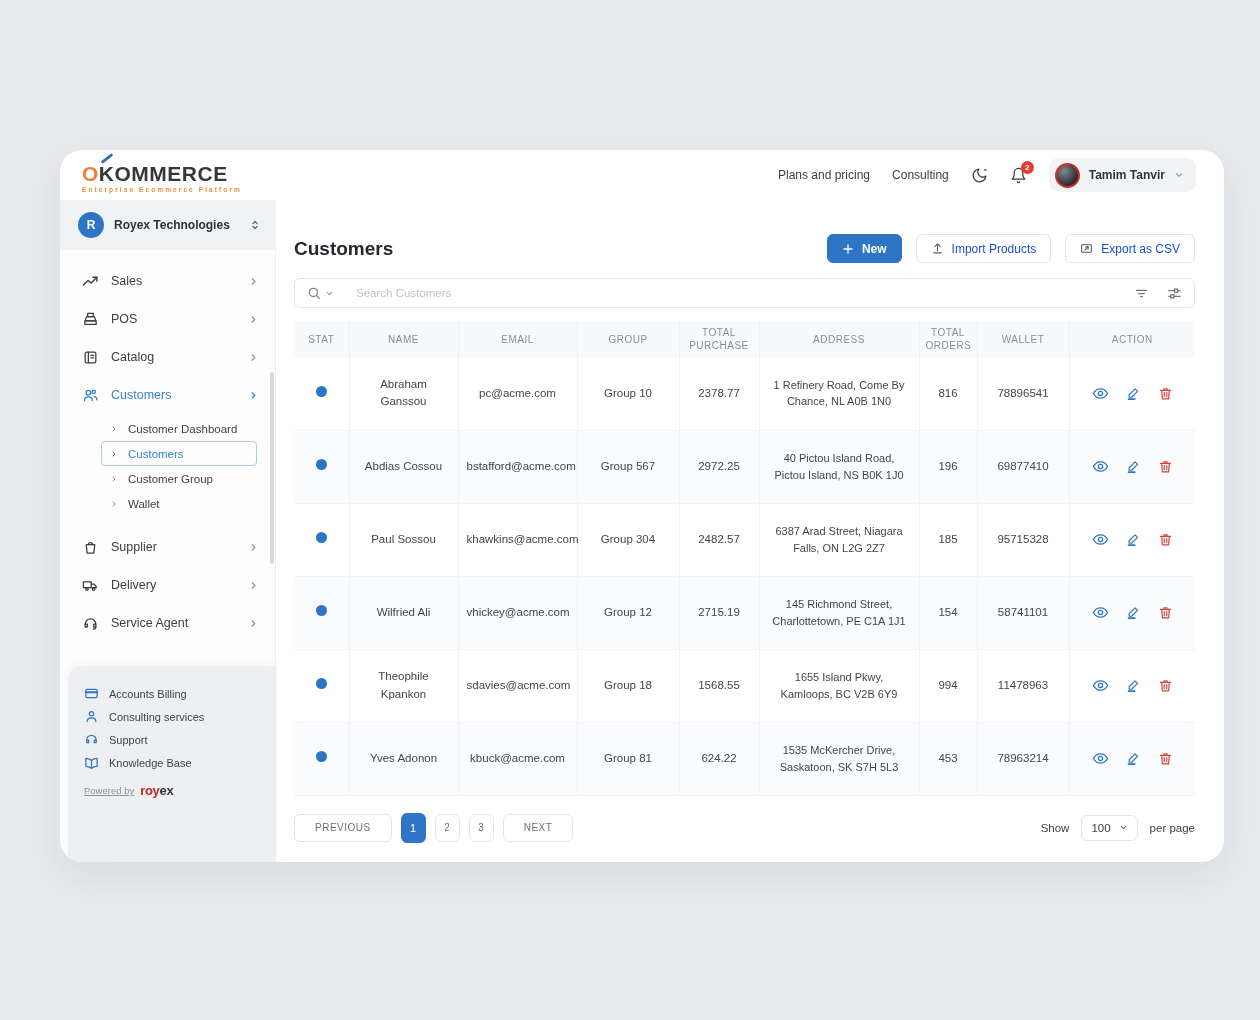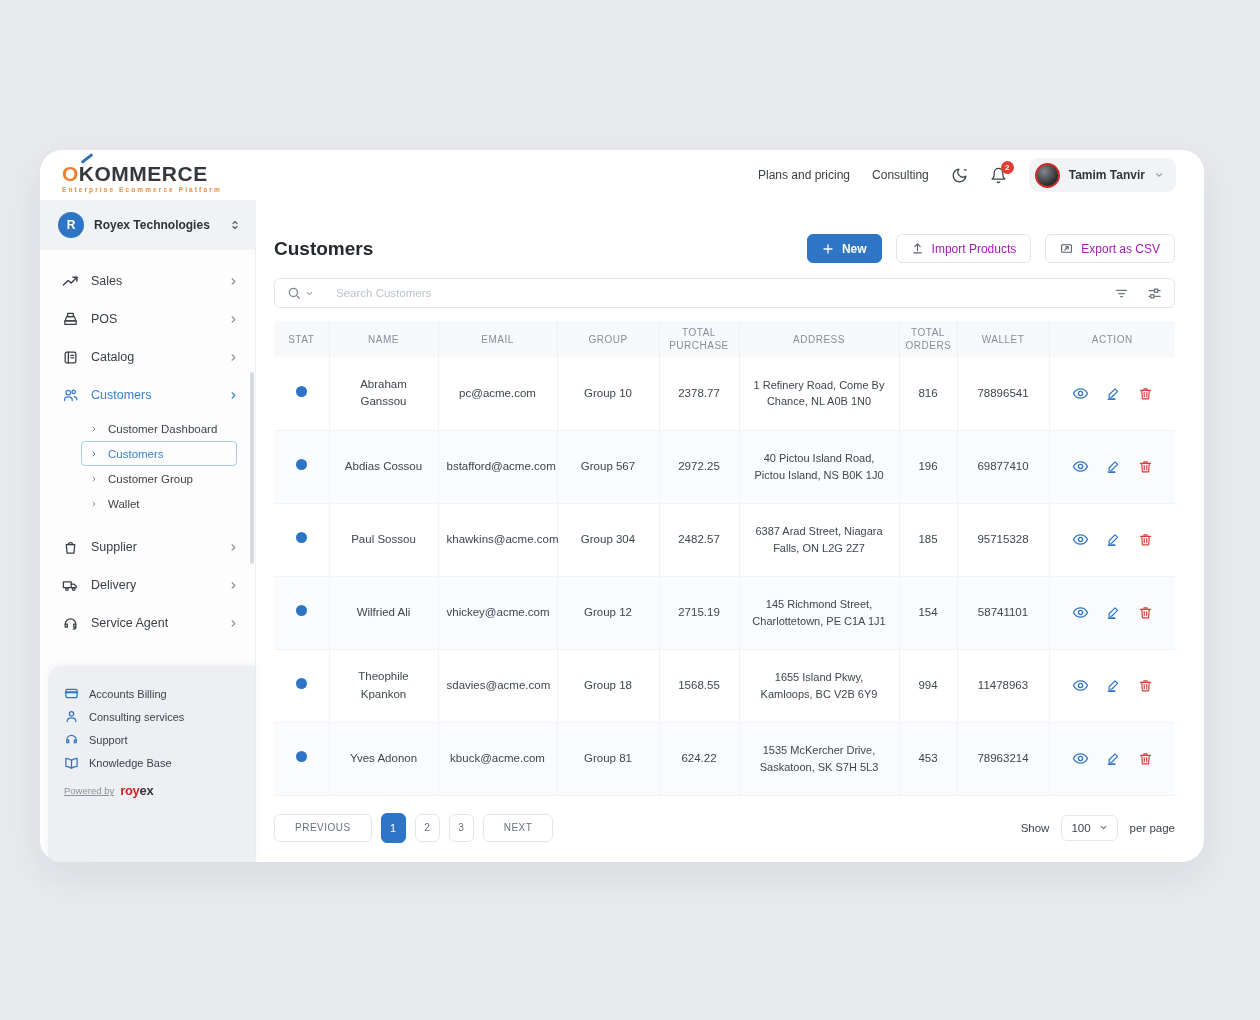--- a/index.html
+++ b/index.html
@@ -1,19 +1,19 @@
 <!DOCTYPE html>
 <html><head>
 <meta charset="utf-8">
 <style>
   * { margin:0; padding:0; box-sizing:border-box; }
   html,body { width:1260px; height:1020px; background:#e8eaed; font-family:"Liberation Sans", sans-serif; }
   svg { display:block; }
 
-  .card { position:absolute; left:40px; top:150px; width:1164px; height:712px; background:#ffffff;
+  .card { position:absolute; left:60px; top:150px; width:1164px; height:712px; background:#ffffff;
           border-radius:22px; box-shadow:0 14px 40px rgba(30,40,60,.08); overflow:hidden; }
 
   
   .hdr { height:50px; display:flex; align-items:center; }
   .logo-wrap { width:216px; padding-left:22px; padding-top:6px; }
   .logo-line { font-size:21px; font-weight:800; letter-spacing:.5px; color:#34383d; line-height:1; }
   .logo-o { color:#ee8036; }
   .logo-k { color:#34383d; position:relative; }
   .logo-k::after { content:""; position:absolute; right:1px; top:-5px; width:14px; height:3px;
                    background:#2f6fb5; transform:rotate(-38deg); border-radius:2px; }
@@ -75,21 +75,21 @@
   .brand { font-size:13px; font-weight:800; letter-spacing:-.3px; }
   .brand-red { color:#c9252b; }
   .brand-dark { color:#33383d; }
 
   
   .main { flex:1; padding:0 29px 0 18px; }
   .title-row { display:flex; align-items:center; margin-top:34px; }
   .page-title { font-size:19px; font-weight:700; color:#24292e; }
   .title-actions { margin-left:auto; display:flex; gap:14px; }
   .btn { height:29px; border-radius:6px; display:flex; align-items:center; gap:8px; font-size:12px;
-         padding:0 14px; cursor:pointer; border:1px solid #e2e5e9; background:#fff; color:#a21caf; }
+         padding:0 14px; cursor:pointer; border:1px solid #e2e5e9; background:#fff; color:#1d4ed8; }
   .btn-primary { background:#2e76c5; border-color:#2e76c5; color:#fff; font-weight:600; }
   .btn .bic { color:#565c64; } .btn-primary .bic { color:#fff; }
 
   .tbl-search { margin-top:15px; height:30px; border:1px solid #e3e6ea; border-radius:6px; display:flex;
                 align-items:center; padding:0 12px; gap:4px; }
   .tbl-search input { border:none; outline:none; background:transparent; flex:1; font-size:11.5px; color:#4a5058;
                       font-family:"Liberation Sans",sans-serif; margin-left:18px; }
   .tbl-search input::placeholder { color:#bcc2c9; }
   .tbl-search-icons { display:flex; gap:18px; color:#6f767e; }
   .tbl-search-icons span { cursor:pointer; }

